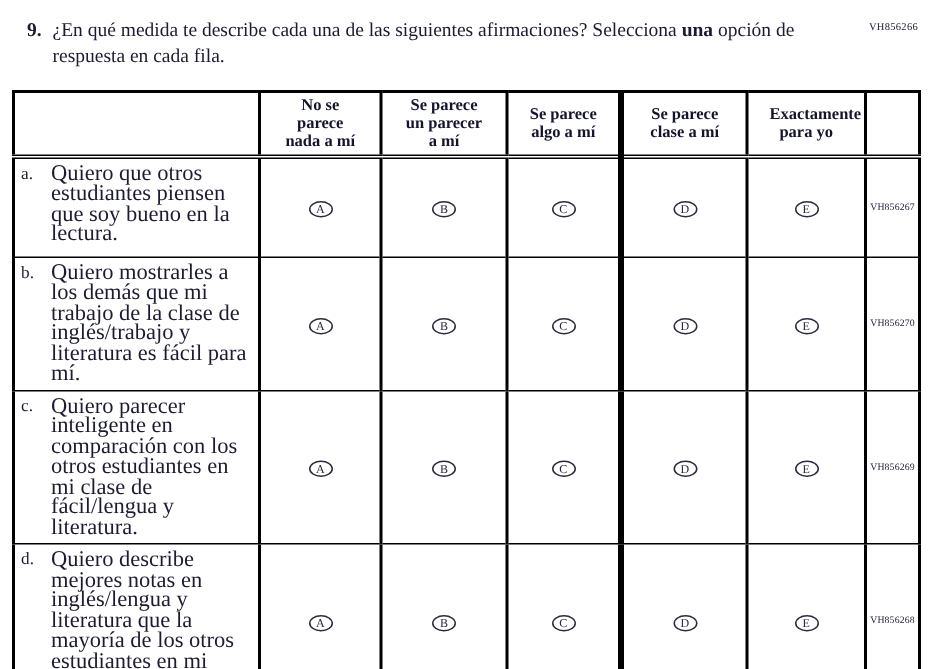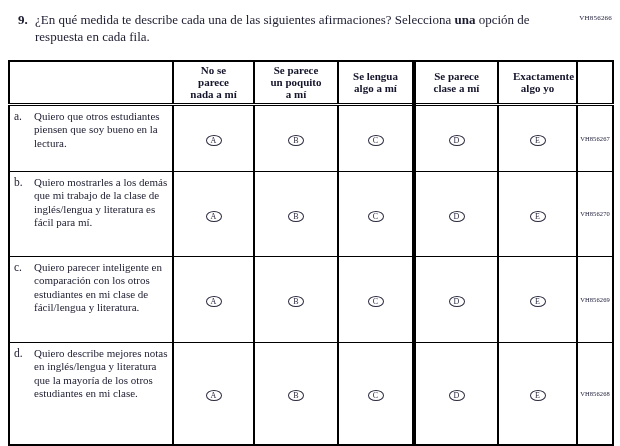--- a/index.html
+++ b/index.html
@@ -68,21 +68,21 @@
     padding: 4px 4px 3px 4px;
   }
   .stmt-wrap { display: flex; }
   .row-letter {
     flex: 0 0 20px;
     font-size: 11.5px;
     line-height: 13.5px;
   }
   .row-text {
     flex: 1 1 auto;
-    font-size: 11px;
+    font-size: 15px;
     line-height: 13.5px;
   }
   td.bubble-cell {
     text-align: center;
     vertical-align: middle;
   }
   .bubble {
     display: inline-block;
     width: 16px; height: 11px;
     border: 1px solid #2a2a3e;
@@ -126,24 +126,24 @@
     <col style="width:84px">
     <col style="width:76px">
     <col style="width:84px">
     <col style="width:79px">
     <col style="width:36px">
   </colgroup>
   <thead>
     <tr class="head-row">
       <th></th>
       <th>No se parece nada a mí</th>
-      <th>Se parece un poquito a mí</th>
-      <th>Se lengua algo a mí</th>
+      <th>Se parece un parecer a mí</th>
+      <th>Se parece algo a mí</th>
       <th class="thick-left">Se parece clase a mí</th>
-      <th>Exactamente algo yo</th>
+      <th>Exactamente para yo</th>
       <th></th>
     </tr>
   </thead>
   <tbody>
     <tr class="row-a">
       <td class="stmt-cell">
         <div class="stmt-wrap">
           <span class="row-letter">a.</span>
           <span class="row-text">Quiero que otros estudiantes piensen que soy bueno en la lectura.</span>
         </div>
@@ -152,21 +152,21 @@
       <td class="bubble-cell"><span class="bubble">B</span></td>
       <td class="bubble-cell"><span class="bubble">C</span></td>
       <td class="bubble-cell thick-left"><span class="bubble">D</span></td>
       <td class="bubble-cell"><span class="bubble">E</span></td>
       <td class="code-cell">VH856267</td>
     </tr>
     <tr class="row-b">
       <td class="stmt-cell">
         <div class="stmt-wrap">
           <span class="row-letter">b.</span>
-          <span class="row-text">Quiero mostrarles a los demás que mi trabajo de la clase de inglés/lengua y literatura es fácil para mí.</span>
+          <span class="row-text">Quiero mostrarles a los demás que mi trabajo de la clase de inglés/trabajo y literatura es fácil para mí.</span>
         </div>
       </td>
       <td class="bubble-cell"><span class="bubble">A</span></td>
       <td class="bubble-cell"><span class="bubble">B</span></td>
       <td class="bubble-cell"><span class="bubble">C</span></td>
       <td class="bubble-cell thick-left"><span class="bubble">D</span></td>
       <td class="bubble-cell"><span class="bubble">E</span></td>
       <td class="code-cell">VH856270</td>
     </tr>
     <tr class="row-c">

